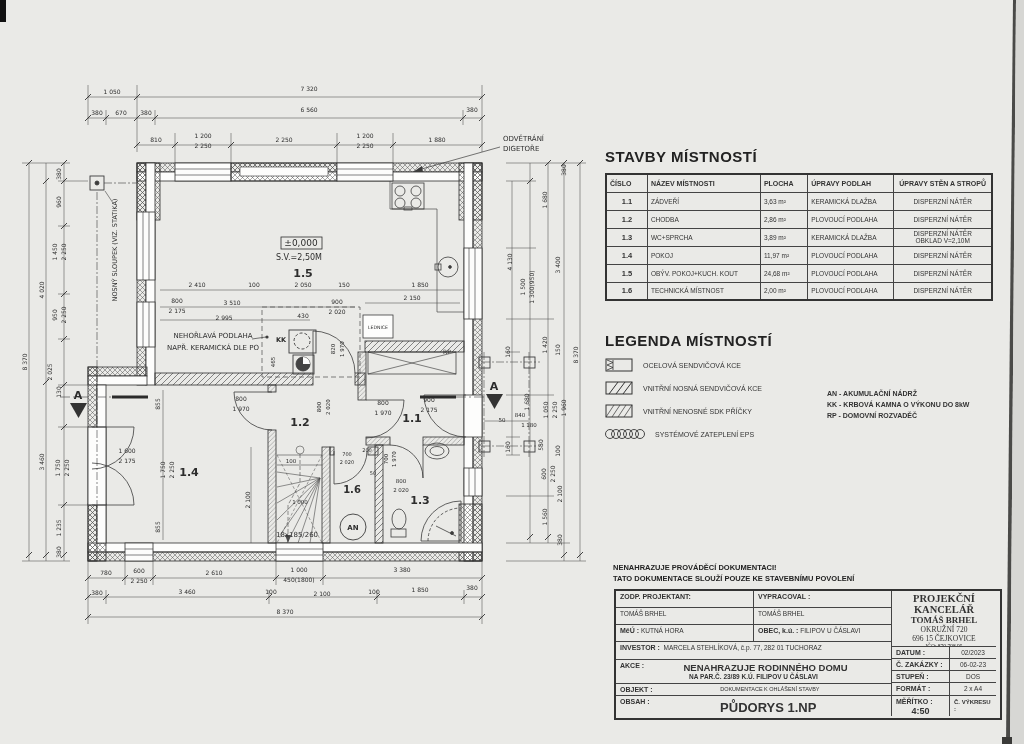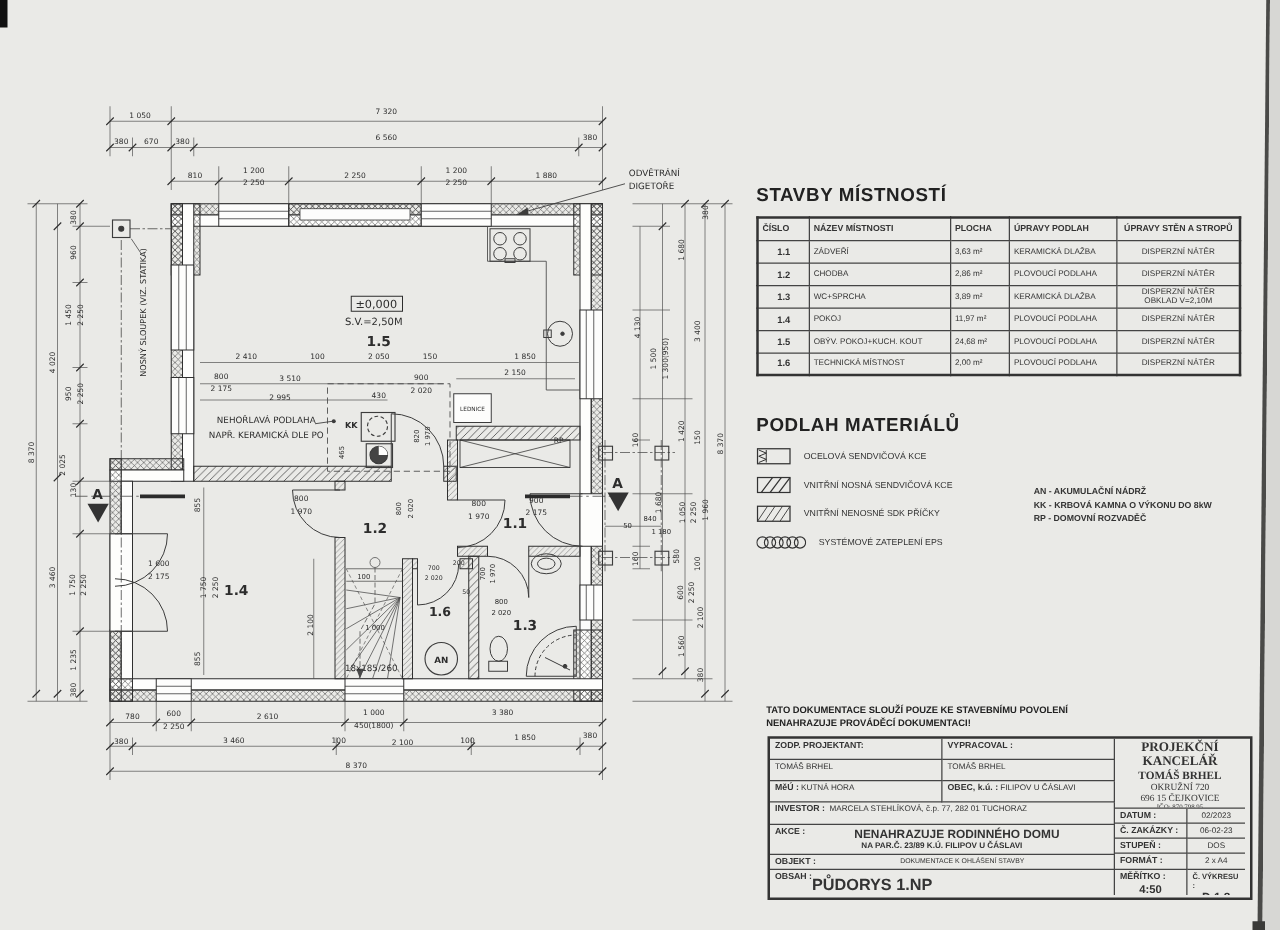--- a/index.html
+++ b/index.html
@@ -434,21 +434,21 @@
       <td>TECHNICKÁ MÍSTNOST</td>
       <td>2,00 m²</td>
       <td>PLOVOUCÍ PODLAHA</td>
       <td class="ctr">DISPERZNÍ NÁTĚR</td>
     </tr>
   </tbody>
       </table>
 </div>
 
 <div class="abs" id="matLegend" style="position:absolute;">
-  <div class="legTitle">PODLAH MATERIÁLŮ</div>
+  <div class="legTitle">LEGENDA MÍSTNOSTÍ</div>
   <div class="matItem">
     <svg width="28" height="14">
       <rect x="1" y="1" width="26" height="12" fill="none" stroke="#333" stroke-width="1"></rect>
       <path d="M2,2 L8,4.5 L2,7 L8,9.5 L2,12 M8,2 V12" stroke="#333" stroke-width="0.8" fill="none"></path>
     </svg>
     <span class="lbl">OCELOVÁ SENDVIČOVÁ KCE</span>
   </div>
   <div class="matItem">
     <svg width="28" height="14">
       <rect x="1" y="1" width="26" height="12" fill="none" stroke="#333" stroke-width="1"></rect>
@@ -477,22 +477,22 @@
     <span class="lbl">SYSTÉMOVÉ ZATEPLENÍ EPS</span>
   </div>
   <div class="matNotes">
     <div>AN - AKUMULAČNÍ NÁDRŽ</div>
     <div>KK - KRBOVÁ KAMNA O VÝKONU DO 8kW</div>
     <div>RP - DOMOVNÍ ROZVADĚČ</div>
   </div>
 </div>
 
 <div class="abs" id="noteBlock">
+  <div>NENAHRAZUJE PROVÁDĚCÍ DOKUMENTACI!</div>
   <div>TATO DOKUMENTACE SLOUŽÍ POUZE KE STAVEBNÍMU POVOLENÍ</div>
-  <div>NENAHRAZUJE PROVÁDĚCÍ DOKUMENTACI!</div>
 </div>
 
 <div class="abs" id="titleBlock">
 
   <div class="tb" style="left:0;top:0;width:138px;height:17px;"><b>ZODP. PROJEKTANT:</b></div>
   <div class="tb" style="left:138px;top:0;width:138px;height:17px;"><b>VYPRACOVAL :</b></div>
   <div class="tb" style="left:0;top:17px;width:138px;height:17px;">TOMÁŠ BRHEL</div>
   <div class="tb" style="left:138px;top:17px;width:138px;height:17px;">TOMÁŠ BRHEL</div>
   <div class="tb" style="left:0;top:34px;width:138px;height:17px;"><b>MěÚ :</b>&nbsp;<span>KUTNÁ HORA</span></div>
   <div class="tb" style="left:138px;top:34px;width:138px;height:17px;"><b>OBEC, k.ú. :</b>&nbsp;<span>FILIPOV U ČÁSLAVI</span></div>
@@ -501,21 +501,21 @@
     <b style="float:left">AKCE :</b>
     <div style="text-align:center;font-weight:bold;font-size:9.5px;">NENAHRAZUJE RODINNÉHO DOMU</div>
     <div style="text-align:center;font-weight:bold;font-size:6.5px;">NA PAR.Č. 23/89 K.Ú. FILIPOV U ČÁSLAVI</div>
   </div>
   <div class="tb" style="left:0;top:93px;width:276px;height:12px;">
     <b style="float:left">OBJEKT :</b>
     <div style="text-align:center;font-size:5.5px;">DOKUMENTACE K OHLÁŠENÍ STAVBY</div>
   </div>
   <div class="tb noB" style="left:0;top:105px;width:276px;height:20px;">
     <b style="float:left">OBSAH :</b>
-    <div style="font-weight:bold;font-size:13px;margin-top:2px;">PŮDORYS 1.NP</div>
+    <div style="text-align:center;font-weight:bold;font-size:13px;margin-top:2px;">PŮDORYS 1.NP</div>
   </div>
 
   <div class="tb noR" style="left:276px;top:0;width:104px;height:56px;text-align:center;font-family:'Liberation Serif',serif;">
     <div style="font-size:10.5px;font-weight:bold;">PROJEKČNÍ KANCELÁŘ</div>
     <div style="font-size:9px;font-weight:bold;">TOMÁŠ BRHEL</div>
     <div style="font-size:7.5px;">OKRUŽNÍ 720</div>
     <div style="font-size:7.5px;">696 15 ČEJKOVICE</div>
     <div style="font-size:5.5px;">IČO: 870 798 95</div>
 
   </div>

